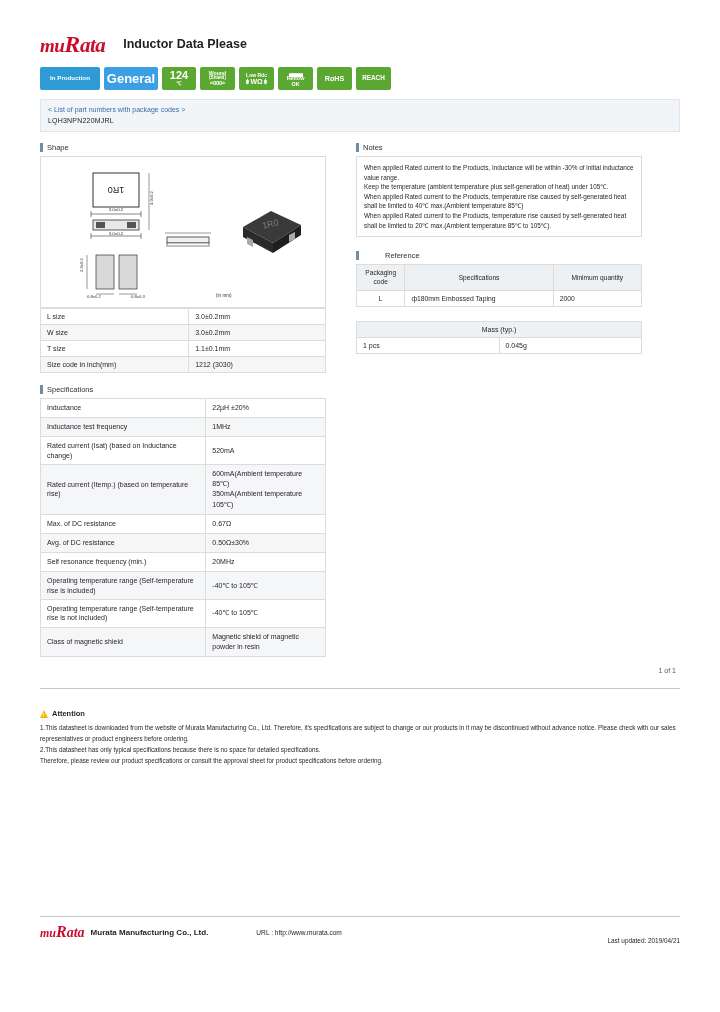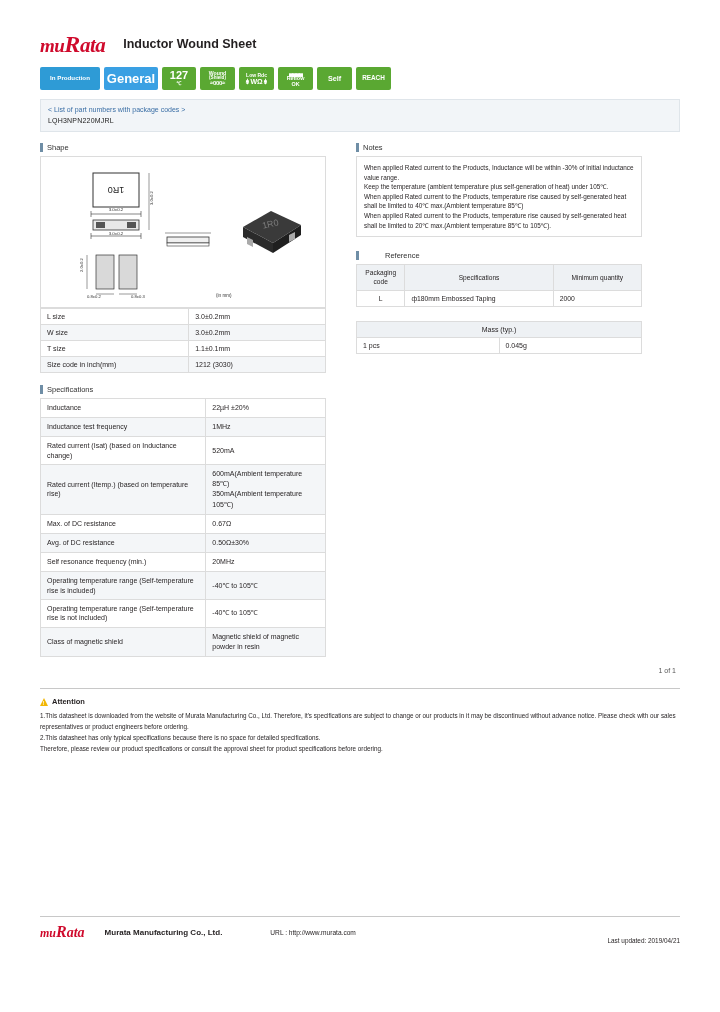--- a/index.html
+++ b/index.html
@@ -78,70 +78,70 @@
   .t-ref td{font-size:6.8px;}
   .t-ref tr td{background:#fff;}
   .t-ref .c-code{width:17%;text-align:center;}
   .t-ref .c-qty{width:31%;}
   .t-mass th{background:#eef1f4;font-weight:normal;text-align:center;font-size:7px;}
   .t-mass td{background:#fff;width:50%;}
 
   .pageno{text-align:right;font-size:7px;color:#555;margin-top:10px;padding-right:4px;}
 
   
-  .att-wrap{margin-top:14px;border-top:1px solid #c8c8c8;padding-top:8px;}
+  .att-wrap{margin-top:14px;border-top:1px solid #c8c8c8;padding-top:20px;}
   .att-title{display:flex;align-items:center;gap:4px;font-size:7.5px;font-weight:bold;color:#231f20;}
   .warn{display:inline-block;width:0;height:0;border-left:4.5px solid transparent;
         border-right:4.5px solid transparent;border-bottom:8px solid #f2b705;position:relative;}
   .warn::after{content:"!";position:absolute;left:-1.5px;top:2px;font-size:5px;color:#fff;font-weight:bold;}
   .att-body{margin-top:4px;font-size:6.3px;line-height:1.75;color:#231f20;}
 
   
   .ftr{position:absolute;left:40px;right:40px;bottom:72px;border-top:1px solid #c8c8c8;padding-top:7px;}
   .ftr-row{display:flex;align-items:center;}
   .ftr-logo{font-family:"Liberation Serif", serif;font-weight:bold;font-style:italic;
             font-size:14px;color:#cf0a2c;line-height:1;}
-  .ftr-co{margin-left:20px;font-size:8px;font-weight:bold;color:#231f20;text-align:right;}
+  .ftr-co{margin-left:6px;font-size:8px;font-weight:bold;color:#231f20;text-align:right;}
   .ftr-url{margin-left:48px;font-size:6.6px;color:#231f20;}
   .ftr-upd{position:absolute;right:0;top:20px;font-size:6.4px;color:#231f20;}
 </style>
 </head>
 <body>
 
 <div class="page">
 
   <div class="hdr">
     <div class="logo">
       <span class="mu">mu</span><span class="big">R</span>ata
     </div>
-    <div class="hdr-title">Inductor Wound Sheet</div>
+    <div class="hdr-title">Inductor Data Please</div>
   </div>
 
 
   <div class="badges">
     <div class="badge b-prod">In Production</div>
     <div class="badge b-gen">General</div>
     <div class="badge b-grn">
-      <span class="t1">127</span>
+      <span class="t1">124</span>
       <span class="t2">℃</span>
     </div>
     <div class="badge b-wd">
       <span class="t1">Wound</span>
       <span class="t2">(Shield)</span>
       <span class="t3">≈000≈</span>
     </div>
     <div class="badge b-lr">
       <span class="t1">Low Rdc</span>
       <span class="t2">⇟WΩ⇟</span>
     </div>
     <div class="badge b-rf">
       <span class="sq">▄▄▄▄</span>
       <span class="t2">Reflow OK</span>
     </div>
-    <div class="badge b-rohs">Self</div>
+    <div class="badge b-rohs">RoHS</div>
     <div class="badge b-reach">REACH</div>
   </div>
 
   <div class="pl">
     <div class="hd">&lt; List of part numbers with package codes &gt;</div>
     <div class="val">LQH3NPN220MJRL</div>
   </div>
 
   <div class="cols">
 

